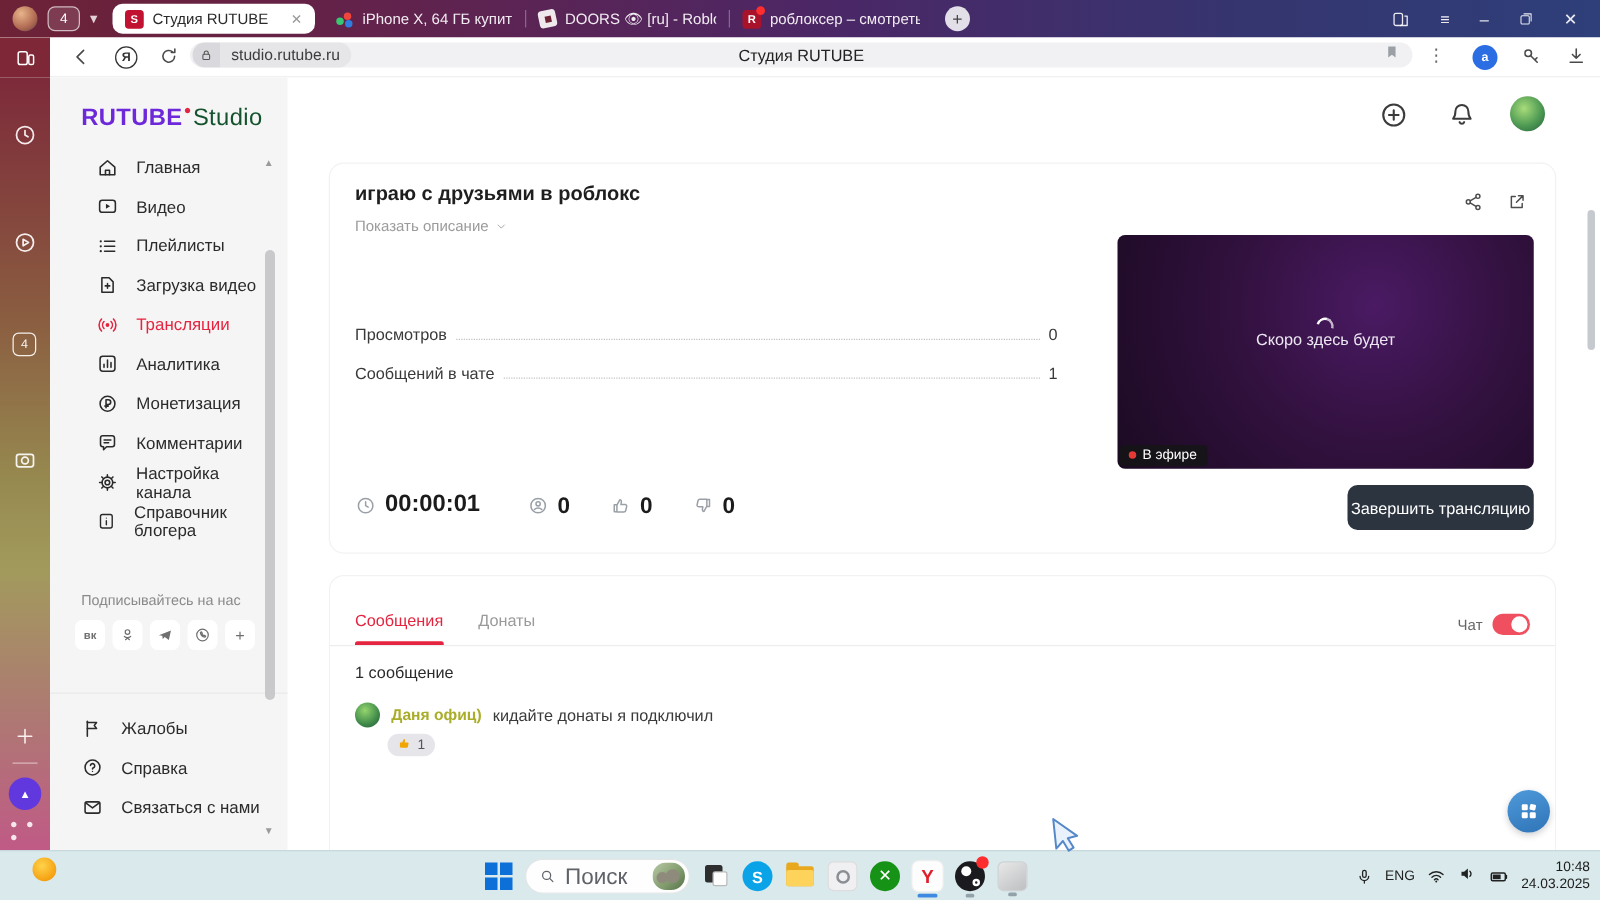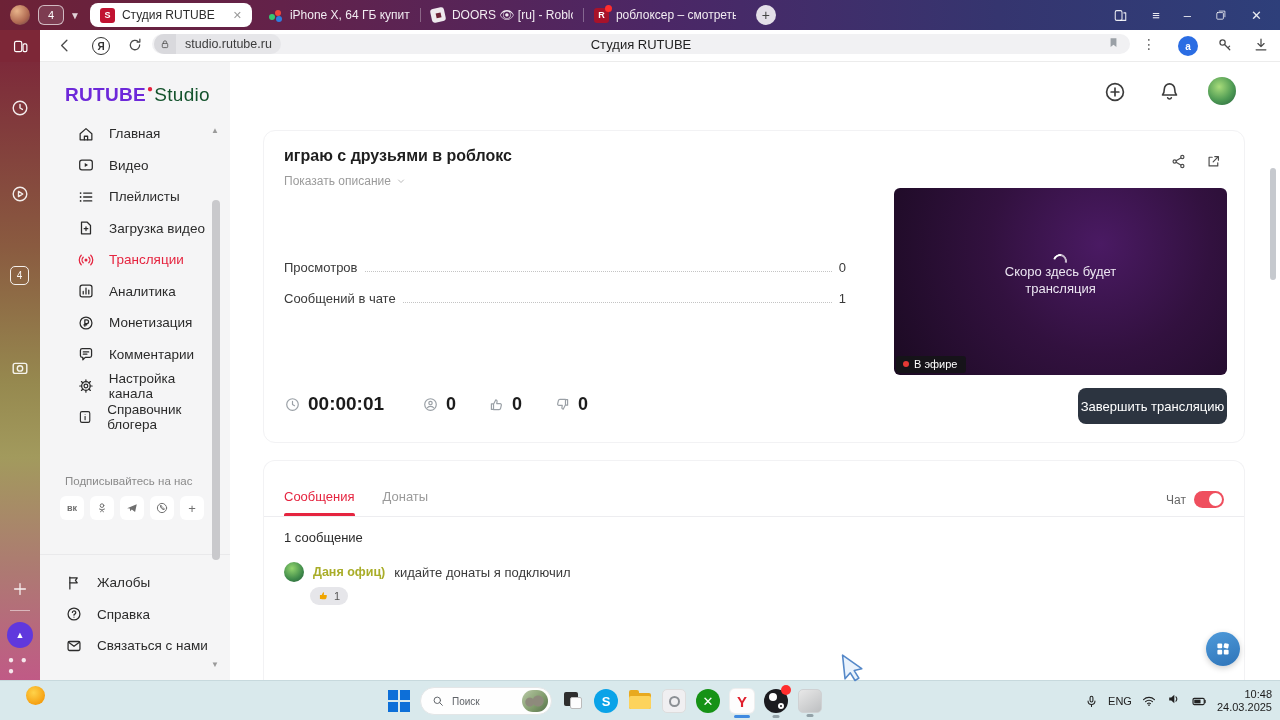--- a/index.html
+++ b/index.html
@@ -131,21 +131,21 @@
   .taskbar { position:absolute; left:0; top:680px; width:1280px; height:40px; background:#d9e9ec; border-top:1px solid #c7d9dd; }
   .weather { position:absolute; left:10px; top:5px; display:flex; align-items:center; gap:20px;flex-direction:column; }
   .sun { width:19px; height:19px; border-radius:50%; background:radial-gradient(circle at 40% 35%,#ffd34a,#f59d0e 75%); }
   .weather .t1 { font-size:11px; color:#1d1d1d; line-height:14px; }
   .weather .t2 { font-size:11px; color:#5f6b6e; line-height:13px; }
   .tb-apps { position:absolute; left:388px; top:6px; height:28px; display:flex; align-items:center; gap:10px; }
   .winlogo { width:22px; height:22px; display:grid; grid-template-columns:10px 10px; grid-template-rows:10px 10px; gap:1.5px; }
   .winlogo i { background:#0d6fd8; }
   .search-pill { width:132px; height:28px; background:#fefefe; border:1px solid #e3e6e7; border-radius:14px;
     display:flex; align-items:center; padding:0 3px 0 10px; gap:7px; color:#5f6368; }
-  .search-pill .ph { font-size:10px; flex:1; }
+  .search-pill .ph { font-size:18px; flex:1; }
   .search-thumb { width:26px; height:22px; border-radius:11px; background:
       radial-gradient(circle at 30% 55%, #8e8a7c 0 4px, transparent 5px),
       radial-gradient(circle at 62% 50%, #8e8a7c 0 5px, transparent 6px),
       linear-gradient(135deg,#b9c9a6,#7f9a6b 60%,#55704a); }
   .taskview { width:22px; height:22px; position:relative; }
   .taskview i { position:absolute; border-radius:2px; }
   .taskview .b1 { left:2px; top:2px; width:14px; height:14px; background:#2e2e2e; }
   .taskview .b2 { left:8px; top:7px; width:12px; height:12px; background:#fdfdfd; border:1px solid #bbb; }
   .app-tile { width:24px; height:24px; border-radius:5px; display:flex; align-items:center; justify-content:center; position:relative; }
   .skype { background:#0aa3e8; color:#fff; font-weight:bold; font-size:13px; border-radius:50%; }
@@ -503,21 +503,20 @@
         <span>Сообщений в чате</span>
           <span class="leader"></span>
           <span>1</span>
       </div>
     </div>
 
     <div class="player">
       <div class="spinner"></div>
       <div class="player-txt">
         <div>Скоро здесь будет</div>
-        <div>трансляция</div>
       </div>
       <div class="live-badge">
         <span class="live-dot"></span>
         <span>В эфире</span>
       </div>
     </div>
 
     <div class="meter-row">
       <span class="meter" style="margin-right:38px;">
         <span class="icn">

